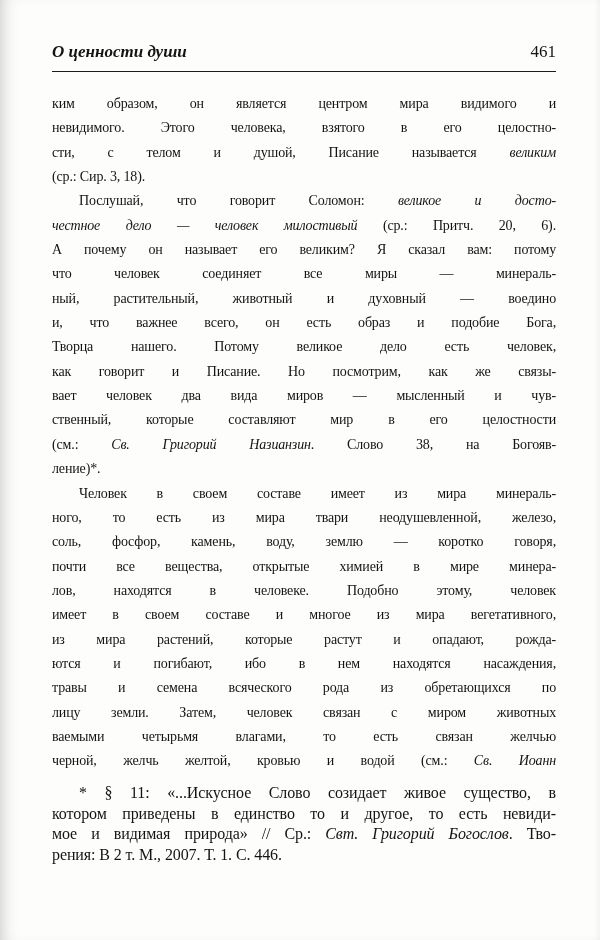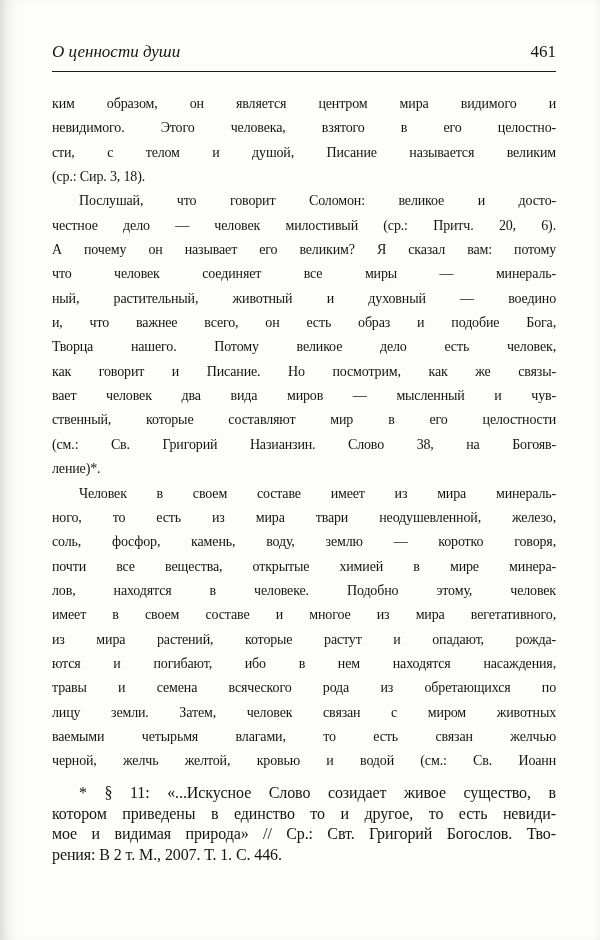--- a/index.html
+++ b/index.html
@@ -18,40 +18,40 @@
     position: relative;
     box-shadow: inset 14px 0 20px -16px rgba(0,0,0,0.30), inset -6px 0 10px -8px rgba(0,0,0,0.12);
   }
   .header {
     display: flex;
     justify-content: space-between;
     align-items: baseline;
     font-size: 17px;
     line-height: 20px;
   }
-  .running-title { font-style: italic; }
+  .running-title { font-style: italic; font-weight: bold; }
   .page-number { font-style: normal; }
   .rule {
     border: 0;
     border-top: 1.6px solid #1d1c1a;
     margin-top: 9px;
   }
   .body-text {
     margin-top: 20px;
     font-size: 14px;
     line-height: 24.35px;
     letter-spacing: -0.15px;
   }
   .line {
     text-align: justify;
     text-align-last: justify;
   }
   .line.last { text-align-last: left; }
   .line.indent { text-indent: 27px; }
-  .it { }
+  .it { font-style: italic; }
   .footnote {
     margin-top: 9px;
     font-size: 16px;
     line-height: 20.9px;
     letter-spacing: -0.1px;
   }
 </style>
 </head>
 <body>
 

